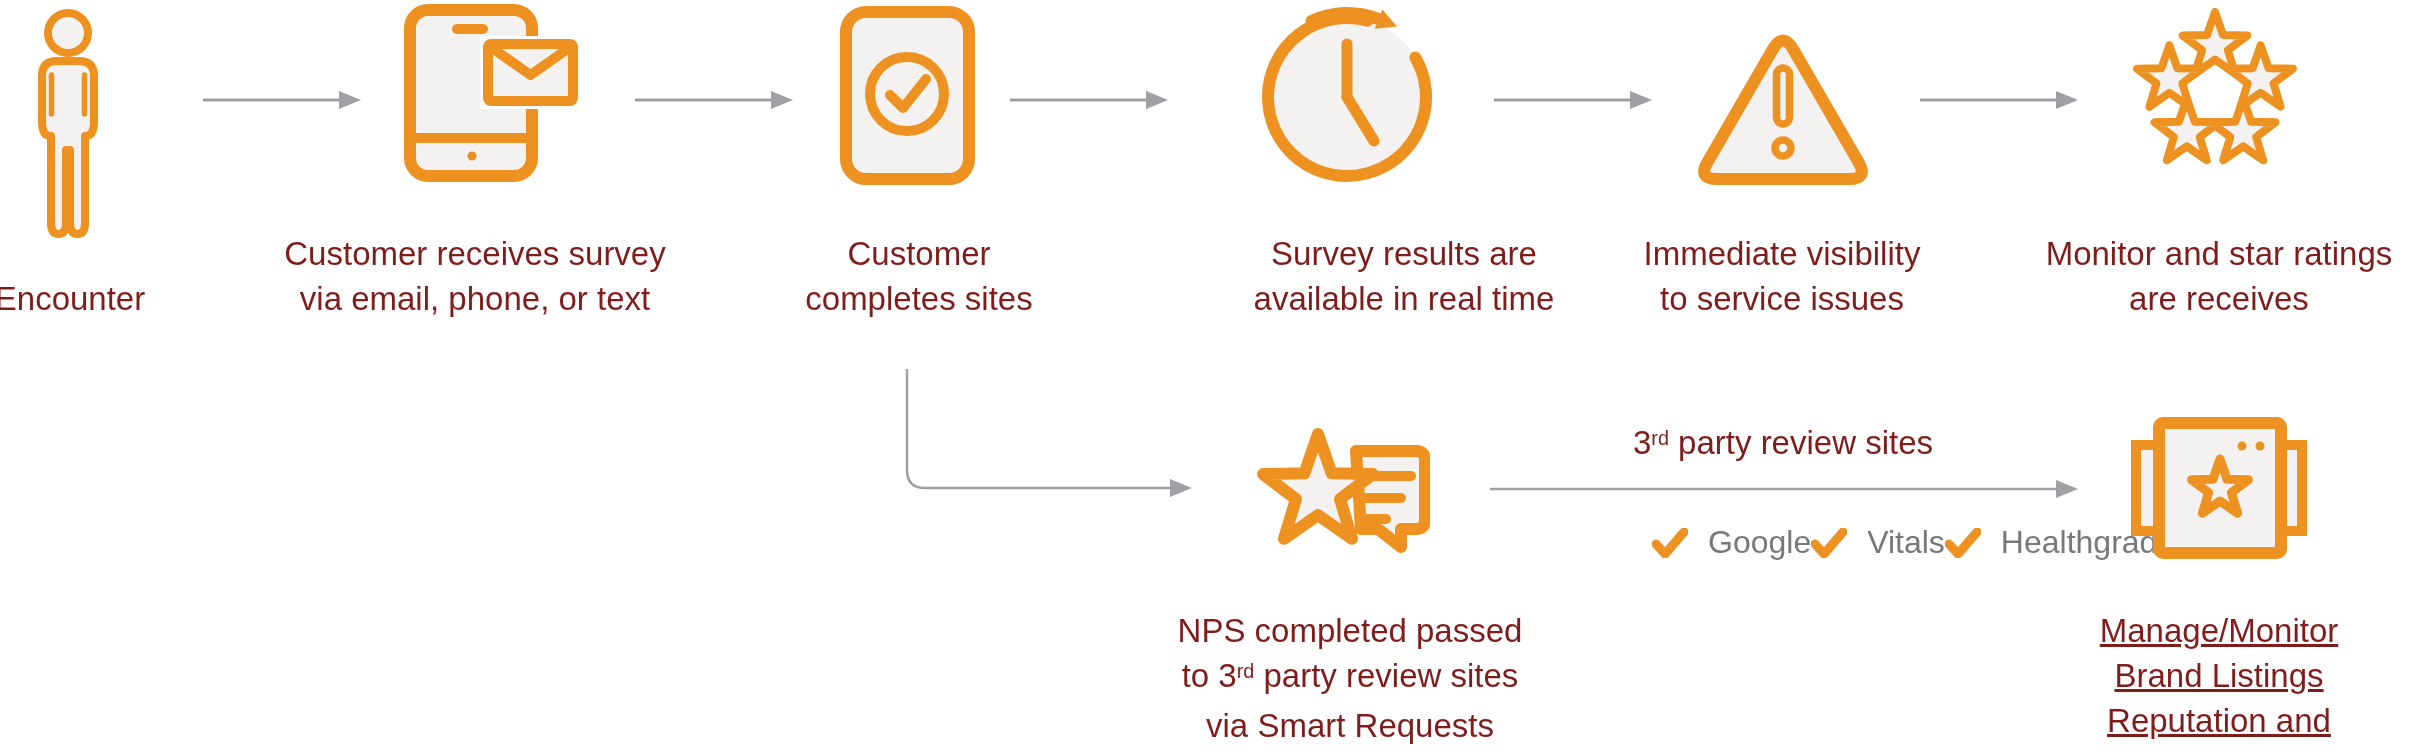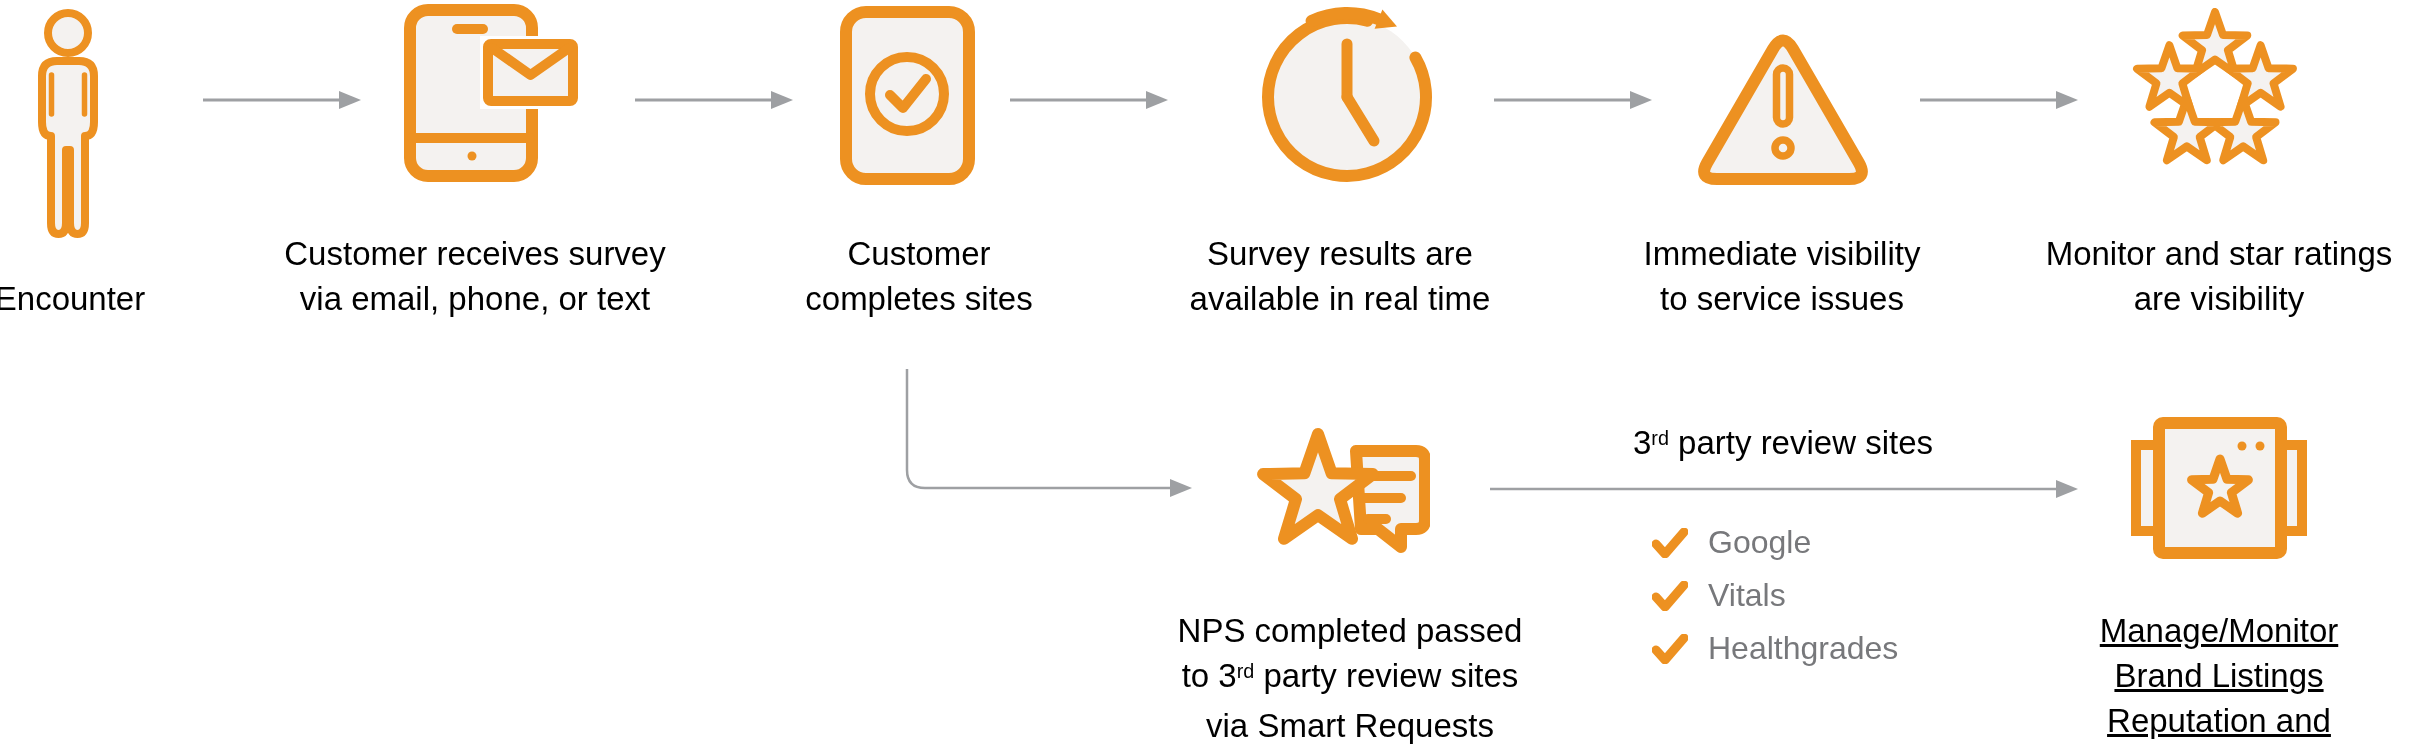--- a/index.html
+++ b/index.html
@@ -1,28 +1,28 @@
 <!DOCTYPE html>
 <html><head>
 <meta charset="utf-8">
 <style>
   html,body{margin:0;padding:0;background:#ffffff;}
   .canvas{position:relative;width:2417px;height:751px;background:#ffffff;overflow:hidden;
           font-family:"Liberation Sans",sans-serif;}
   .icon-wrap{position:absolute;}
-  .lbl{position:absolute;transform:translateX(-50%);text-align:center;color:#000000;
+  .lbl{position:absolute;transform:translateX(-50%);text-align:center;color:#7f1d1d;
        font-size:33px;line-height:45px;white-space:nowrap;font-weight:400;}
   .sup{font-size:0.6em;position:relative;top:-0.45em;}
   
   .oi{stroke:#ED9121;fill:#F4F2F0;}
   .ln{stroke:#ED9121;fill:none;stroke-linecap:round;}
   .fo{fill:#ED9121;stroke:none;}
   .arln{stroke:#9EA0A3;fill:none;}
   .arhd{fill:#9EA0A3;stroke:none;}
-  .chk-list{position:absolute;left:1652px;top:520px;display:flex;flex-direction:column;gap:8px;}
+  .chk-list{position:absolute;left:1652px;top:520px;display:flex;flex-direction:row;}
   .chk-row{display:flex;align-items:center;gap:20px;height:45px;}
   .chk-row span{color:#77787B;font-size:32px;}
 </style>
 </head>
 <body>
 
 <div class="canvas">
 
   <div class="icon-wrap" style="left:28px;top:8px;">
     <svg width="85" height="235" viewBox="0 0 85 235">
@@ -119,31 +119,31 @@
     <div>Encounter</div>
   </div>
   <div class="lbl" style="left:475px;top:231px;">
     <div>Customer receives survey</div>
     <div>via email, phone, or text</div>
   </div>
   <div class="lbl" style="left:907px;top:231px;margin-left:12px;">
     <div>Customer</div>
     <div>completes sites</div>
   </div>
-  <div class="lbl" style="left:1340px;top:231px;">
+  <div class="lbl" style="left:1404px;top:231px;">
     <div>Survey results are</div>
     <div>available in real time</div>
   </div>
   <div class="lbl" style="left:1782px;top:231px;">
     <div>Immediate visibility</div>
     <div>to service issues</div>
   </div>
   <div class="lbl" style="left:2219px;top:231px;">
     <div>Monitor and star ratings</div>
-    <div>are visibility</div>
+    <div>are receives</div>
   </div>
 
   <div class="icon-wrap" style="left:890px;top:360px;">
     <svg width="310" height="140" viewBox="0 0 310 140">
       <path class="arln" stroke-width="2.5" d="M17 9 L17 110 Q17 128 35 128 L280 128"></path>
       <polygon class="arhd" points="280,119 302,128 280,137"></polygon>
     </svg>
   </div>
 
   <div class="icon-wrap" style="left:1255px;top:415px;">

